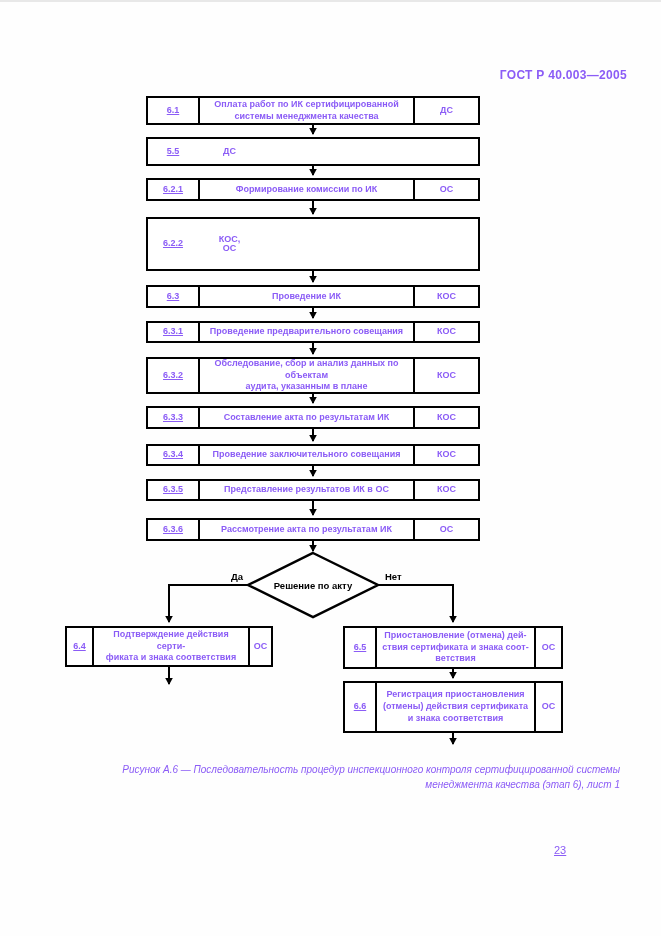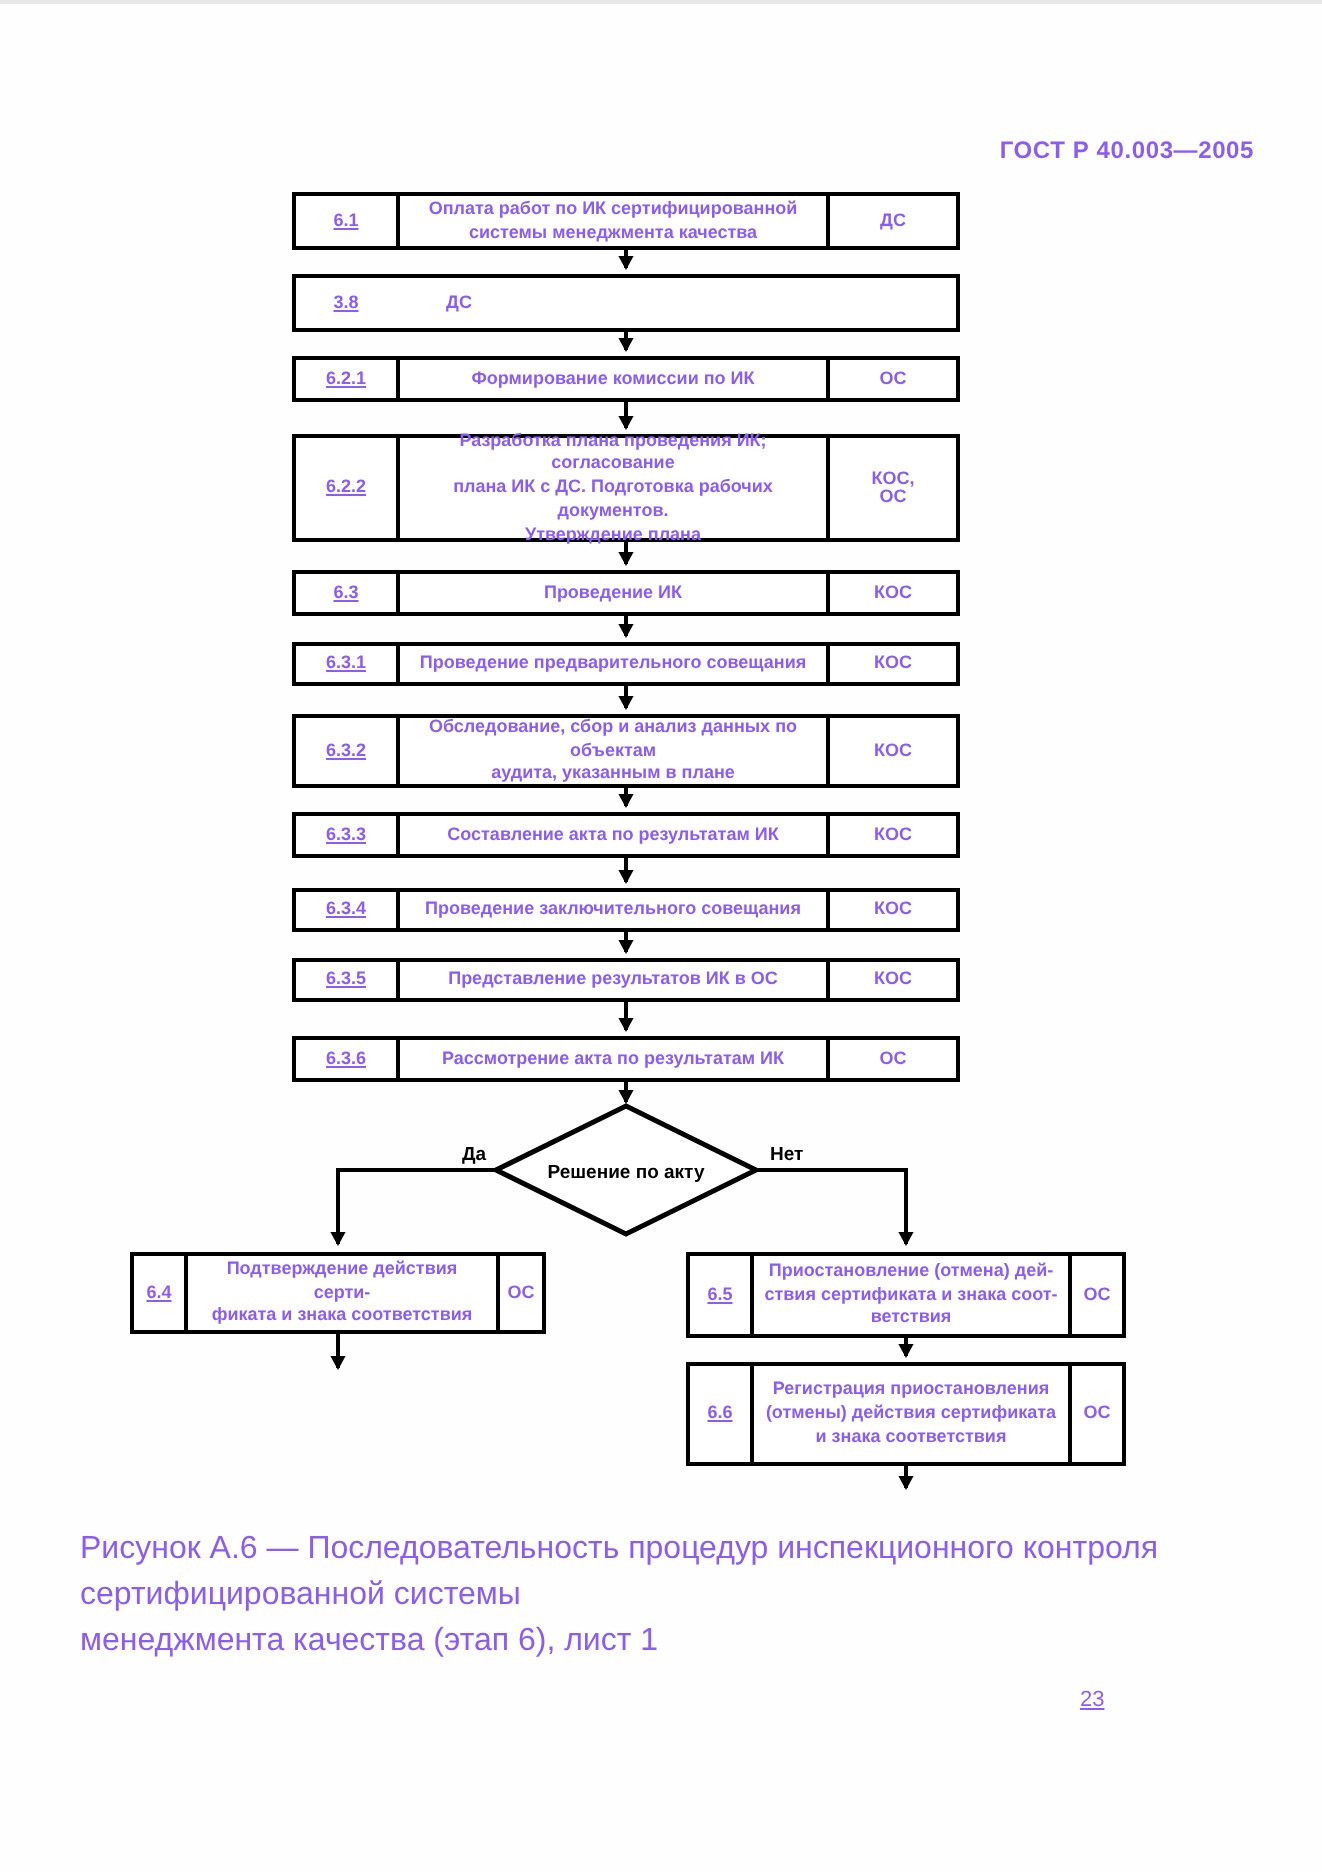--- a/index.html
+++ b/index.html
@@ -39,25 +39,26 @@
   .b64 .num{width:25px;}
   .b64 .code{width:21px;}
   .b6r .num{width:30px;}
   .b6r .code{width:25px;}
   .connector-layer{position:absolute;left:0;top:0;}
   .connector-layer line,.connector-layer polyline{stroke:#000;stroke-width:2;fill:none;}
   .connector-layer polygon.diamond{stroke:#000;stroke-width:2.5;fill:#fff;}
   .svg-label{font-family:"Liberation Sans",sans-serif;font-size:9.5px;font-weight:bold;fill:#000;}
   .caption{
     position:absolute;left:40px;top:761px;width:580px;
-    text-align:left;font-size:16px;line-height:1.45;
+    text-align:right;font-size:10px;line-height:1.45;
     white-space:pre-line;
+    font-style:italic;
   }
   .page-number{
-    position:absolute;top:842px;left:540px;
+    position:absolute;top:842px;left:554px;
     font-size:11px;
     text-decoration:underline;
   }
 </style>
 </head>
 <body>
 
 <div class="page">
 
   <div class="doc-header">ГОСТ Р 40.003—2005</div>
@@ -96,35 +97,32 @@
   </svg>
 
   <div class="fbox" style="left:146px;top:94px;width:334px;height:29px">
     <div class="cell num">6.1</div>
     <div class="cell txt">Оплата работ по ИК сертифицированной
 системы менеджмента качества</div>
     <div class="cell code">ДС</div>
   </div>
 
   <div class="fbox" style="left:146px;top:135px;width:334px;height:29px">
-    <div class="cell num">3.8</div>
+    <div class="cell num">5.5</div>
     <div class="cell code">ДС</div>
   </div>
 
   <div class="fbox" style="left:146px;top:176px;width:334px;height:23px">
     <div class="cell num">6.2.1</div>
     <div class="cell txt">Формирование комиссии по ИК</div>
     <div class="cell code">ОС</div>
   </div>
 
   <div class="fbox" style="left:146px;top:215px;width:334px;height:54px">
     <div class="cell num">6.2.2</div>
-    <div class="cell txt">Разработка плана проведения ИК; согласование
-плана ИК с ДС. Подготовка рабочих документов.
-Утверждение плана</div>
     <div class="cell code">КОС,
 ОС</div>
   </div>
 
   <div class="fbox" style="left:146px;top:283px;width:334px;height:23px">
     <div class="cell num">6.3</div>
     <div class="cell txt">Проведение ИК</div>
     <div class="cell code">КОС</div>
   </div>
 

